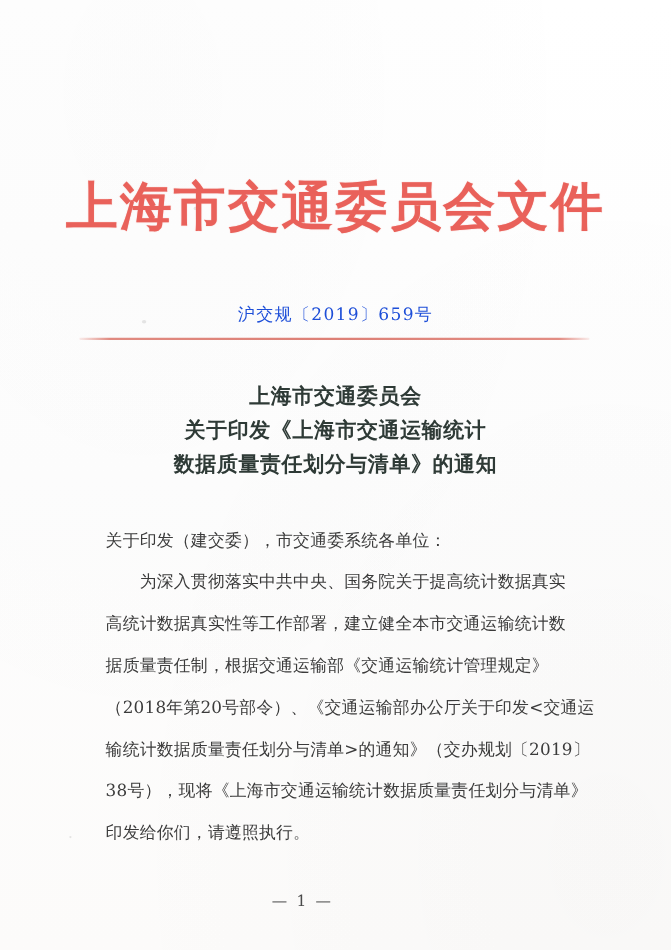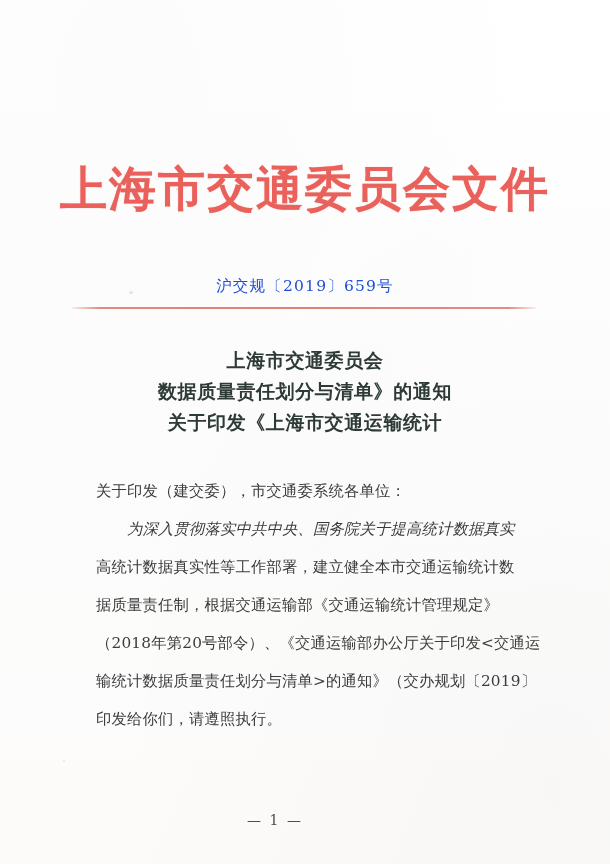--- a/index.html
+++ b/index.html
@@ -105,21 +105,20 @@
     font-size: 15.3px;
     line-height: 38px;
     letter-spacing: 0.2px;
   }
   .body-copy .bl {
     display: block;
     white-space: nowrap;
   }
   .body-copy .bl.indent {
     text-indent: 0;
-    font-style: italic;
   }
 
   
   .page-marker {
     position: absolute;
     top: 812px;
     left: 0;
     width: 610px;
     text-align: center;
     padding-right: 60px;
@@ -149,29 +148,30 @@
   <span class="speck" style="left:63px; top:760px; width:2px; height:2px;"></span>
 
   <div class="masthead">上海市交通委员会文件</div>
 
   <div class="doc-number">沪交规〔2019〕659号</div>
 
   <div class="red-rule"></div>
 
   <div class="heading-block">
     <span class="hl">上海市交通委员会</span>
+    <span class="hl">关于印发《上海市交通运输统计</span>
     <span class="hl">数据质量责任划分与清单》的通知</span>
-    <span class="hl">关于印发《上海市交通运输统计</span>
   </div>
 
   <div class="body-copy">
     <span class="bl">关于印发（建交委），市交通委系统各单位：</span>
     <span class="bl indent">　　为深入贯彻落实中共中央、国务院关于提高统计数据真实</span>
     <span class="bl">高统计数据真实性等工作部署，建立健全本市交通运输统计数</span>
     <span class="bl">据质量责任制，根据交通运输部《交通运输统计管理规定》</span>
     <span class="bl">（2018年第20号部令）、《交通运输部办公厅关于印发&lt;交通运</span>
     <span class="bl">输统计数据质量责任划分与清单&gt;的通知》（交办规划〔2019〕</span>
+    <span class="bl">38号），现将《上海市交通运输统计数据质量责任划分与清单》</span>
     <span class="bl">印发给你们，请遵照执行。</span>
   </div>
 
   <div class="page-marker">— 1 —</div>
 
 </div>
 
 </body></html>

